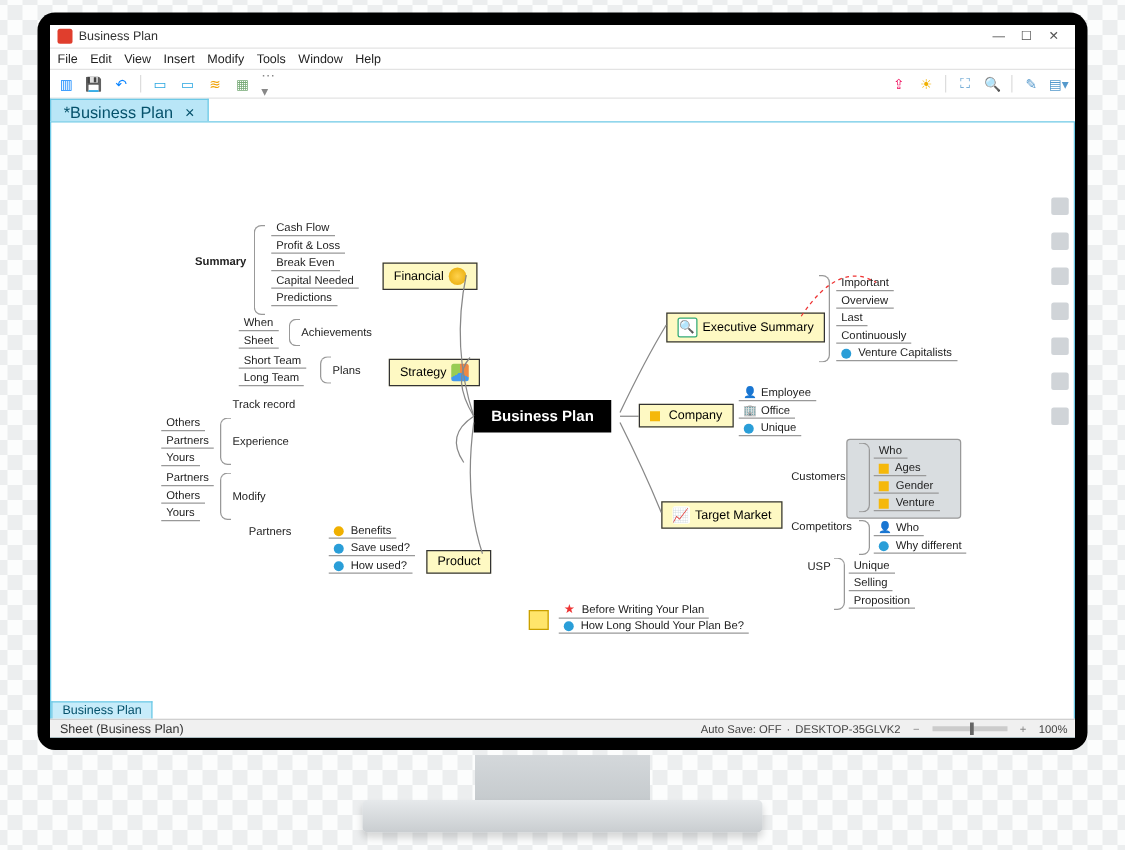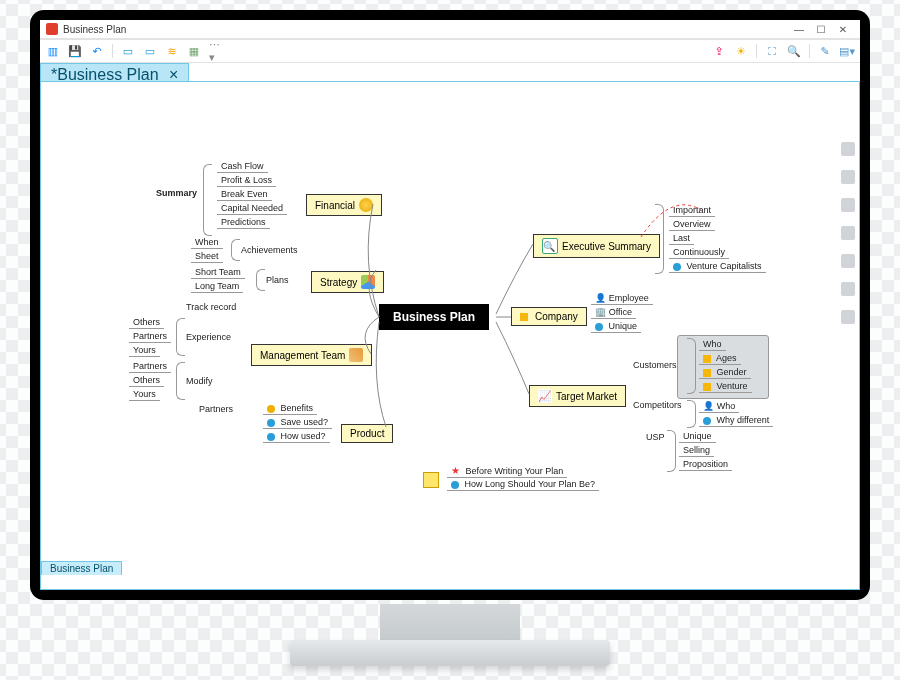--- a/index.html
+++ b/index.html
@@ -26,21 +26,21 @@
     align-items:center;color:#222}
   .menubar span{cursor:default}
   
   .toolbar{display:flex;align-items:center;height:22px;padding:0 6px;
     border-top:1px solid #e3e3e3;border-bottom:1px solid #e3e3e3;gap:8px}
   .tb-ico{width:14px;height:14px;display:flex;align-items:center;
     justify-content:center;font-size:11px;color:#0a84ff}
   .tb-sep{width:1px;height:14px;background:#ddd}
   .toolbar .flex{flex:1}
   
-  .tabstrip{height:18px;display:flex;font-size:16px}
+  .tabstrip{height:18px;display:flex;font-size:13px}
   .tab{background:#b9e6f7;border:1px solid #6ec9e6;border-bottom:none;
     padding:2px 10px;color:#05516b}
   .tab .x{margin-left:6px;color:#05516b}
   
   .canvas{position:relative;flex:1;border:1px solid #6ec9e6;background:#fff}
   .workspace{position:relative;width:100%;height:100%}
   
   .sidestrip{position:absolute;right:2px;top:60px;width:18px;display:flex;
     flex-direction:column;gap:14px;align-items:center}
   .sidestrip div{width:14px;height:14px;background:#d0d4d8;border-radius:2px}
@@ -86,20 +86,30 @@
 
 <div class="titlebar">
   <div class="logo"></div>
   <span>Business Plan</span>
   <div class="spacer"></div>
   <span class="win-btn">—</span>
   <span class="win-btn">☐</span>
   <span class="win-btn">✕</span>
 </div>
 
+<div class="menubar">
+  <span>File</span>
+  <span>Edit</span>
+  <span>View</span>
+  <span>Insert</span>
+  <span>Modify</span>
+  <span>Tools</span>
+  <span>Window</span>
+  <span>Help</span>
+</div>
 
 <div class="toolbar">
   <div class="tb-ico">▥</div>
   <div class="tb-ico" style="color:#0a84ff">💾</div>
   <div class="tb-ico">↶</div>
   <div class="tb-sep"></div>
   <div class="tb-ico" style="color:#2aa6e0">▭</div>
   <div class="tb-ico" style="color:#2aa6e0">▭</div>
   <div class="tb-ico" style="color:#f0a000">≋</div>
   <div class="tb-ico" style="color:#7a7">▦</div>
@@ -130,24 +140,20 @@
 </div>
 
 <div class="node" style="left:265px;top:112px">
   <span>Financial</span>
   <span class="ico" style="background:radial-gradient(#ffd24d,#e6a800);border-radius:50%"></span>
 </div>
 <div class="node" style="left:270px;top:189px">
   <span>Strategy</span>
   <span class="ico" style="background:conic-gradient(#e84 0 120deg,#49e 0 240deg,#9c5 0)"></span>
 </div>
-<div class="node" style="left:210px;top:262px">
-  <span>Management Team</span>
-  <span class="ico" style="background:linear-gradient(45deg,#f2c078,#e69a3a)"></span>
-</div>
 <div class="node" style="left:300px;top:342px">
   <span>Product</span>
 </div>
 
 <div class="node" style="left:492px;top:152px">
   <span class="ico" style="background:#fff;border:1px solid #3a7;display:flex;
     align-items:center;justify-content:center;color:#27b;font-size:10px">🔍</span>
   <span>Executive Summary</span>
 </div>
 <div class="node" style="left:470px;top:225px">
@@ -286,17 +292,30 @@
   <div class="sheet-tab">
     <span>Business Plan</span></div>
 </div>
 <div style="position:absolute;left:0;bottom:0;height:14px">
 </div>
 
 </div>
 
 </div>
 
+<div class="statusbar">
+  <span class="sheet-lbl">Sheet (Business Plan)</span>
+  <div class="flex"></div>
+  <span>Auto Save: OFF</span>
+  <span style="margin:0 4px">·</span>
+  <span>DESKTOP-35GLVK2</span>
+  <span style="margin:0 10px;color:#888">−</span>
+  <span style="width:60px;height:4px;background:#ccc;display:inline-block;position:relative">
+    <span style="position:absolute;left:50%;top:-3px;width:3px;height:10px;background:#666"></span>
+  </span>
+  <span style="margin:0 10px;color:#888">+</span>
+  <span>100%</span>
+</div>
 
 </div>
 </div>
 <div class="stand-neck"></div>
 <div class="stand-base"></div>
 
 </body></html>

